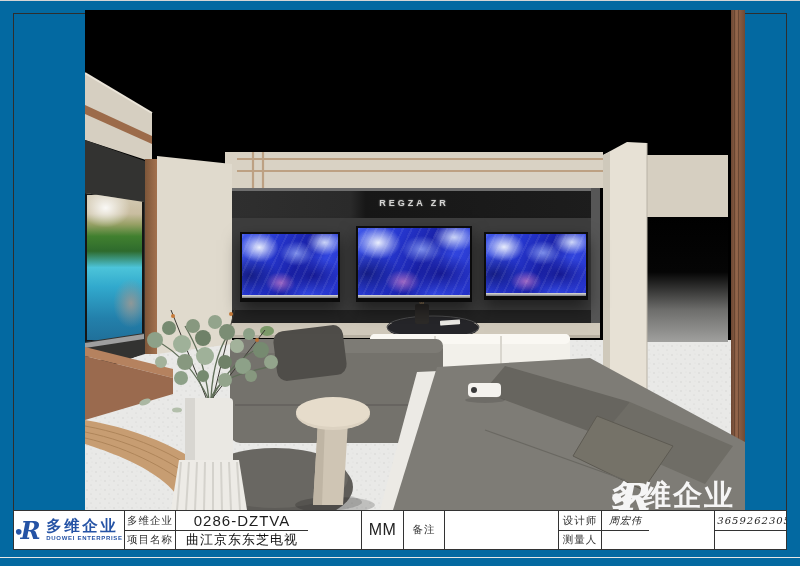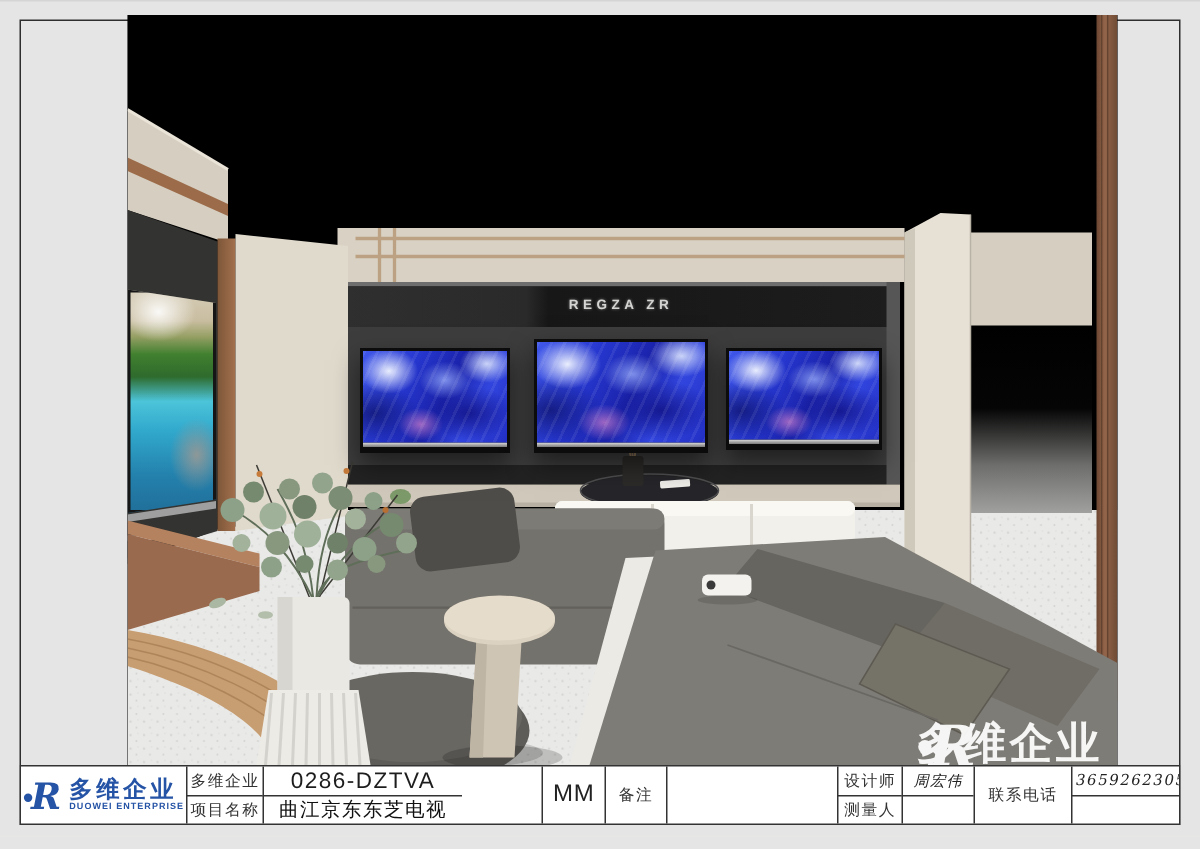--- a/index.html
+++ b/index.html
@@ -1,16 +1,16 @@
 <!DOCTYPE html>
 <html><head>
 <meta charset="utf-8">
 <style>
   html,body{margin:0;padding:0;background:#fff;}
-  .page{position:relative;width:800px;height:566px;background:#e5e5e5;overflow:hidden;
+  .page{position:relative;width:800px;height:566px;background:#0369a1;overflow:hidden;
         font-family:"Liberation Sans",sans-serif;}
   .edge-top{position:absolute;left:0;top:0;width:800px;height:1px;background:#d5d5d5;}
   .edge-bottom{position:absolute;left:0;top:557px;width:800px;height:1px;background:#e7e7e5;}
   .frame{position:absolute;left:13px;top:13px;width:774px;height:537px;
          border:1px solid #2e2e2e;box-sizing:border-box;}
 
   
   .render{position:absolute;left:85px;top:10px;width:660px;height:500px;background:#000;overflow:hidden;}
   .render svg{position:absolute;left:0;top:0;}
 
@@ -347,19 +347,18 @@
     <div class="cell bl bt lbl" style="grid-column:2;grid-row:2">项目名称</div>
     <div class="cell bl vno" style="grid-column:3;grid-row:1">0286-DZTVA</div>
     <div class="cell bl bt vname" style="grid-column:3;grid-row:2">曲江京东东芝电视</div>
     <div class="cell bl span2 unit" style="grid-column:5">MM</div>
     <div class="cell bl span2 lbl" style="grid-column:6">备注</div>
     <div class="cell bl span2" style="grid-column:7"></div>
     <div class="cell bl lbl" style="grid-column:8;grid-row:1">设计师</div>
     <div class="cell bl bt lbl" style="grid-column:8;grid-row:2">测量人</div>
     <div class="cell bl hand" style="grid-column:9;grid-row:1">周宏伟</div>
     <div class="cell bl bt hand" style="grid-column:9;grid-row:2"></div>
-    <div class="cell bl span2 lbl" style="grid-column:10">联系电话</div>
     <div class="cell bl hand" style="grid-column:11;grid-row:1">13659262305</div>
     <div class="cell bl bt" style="grid-column:11;grid-row:2"></div>
   </div>
 
   <div class="edge-bottom"></div>
 </div>
 
 </body></html>

